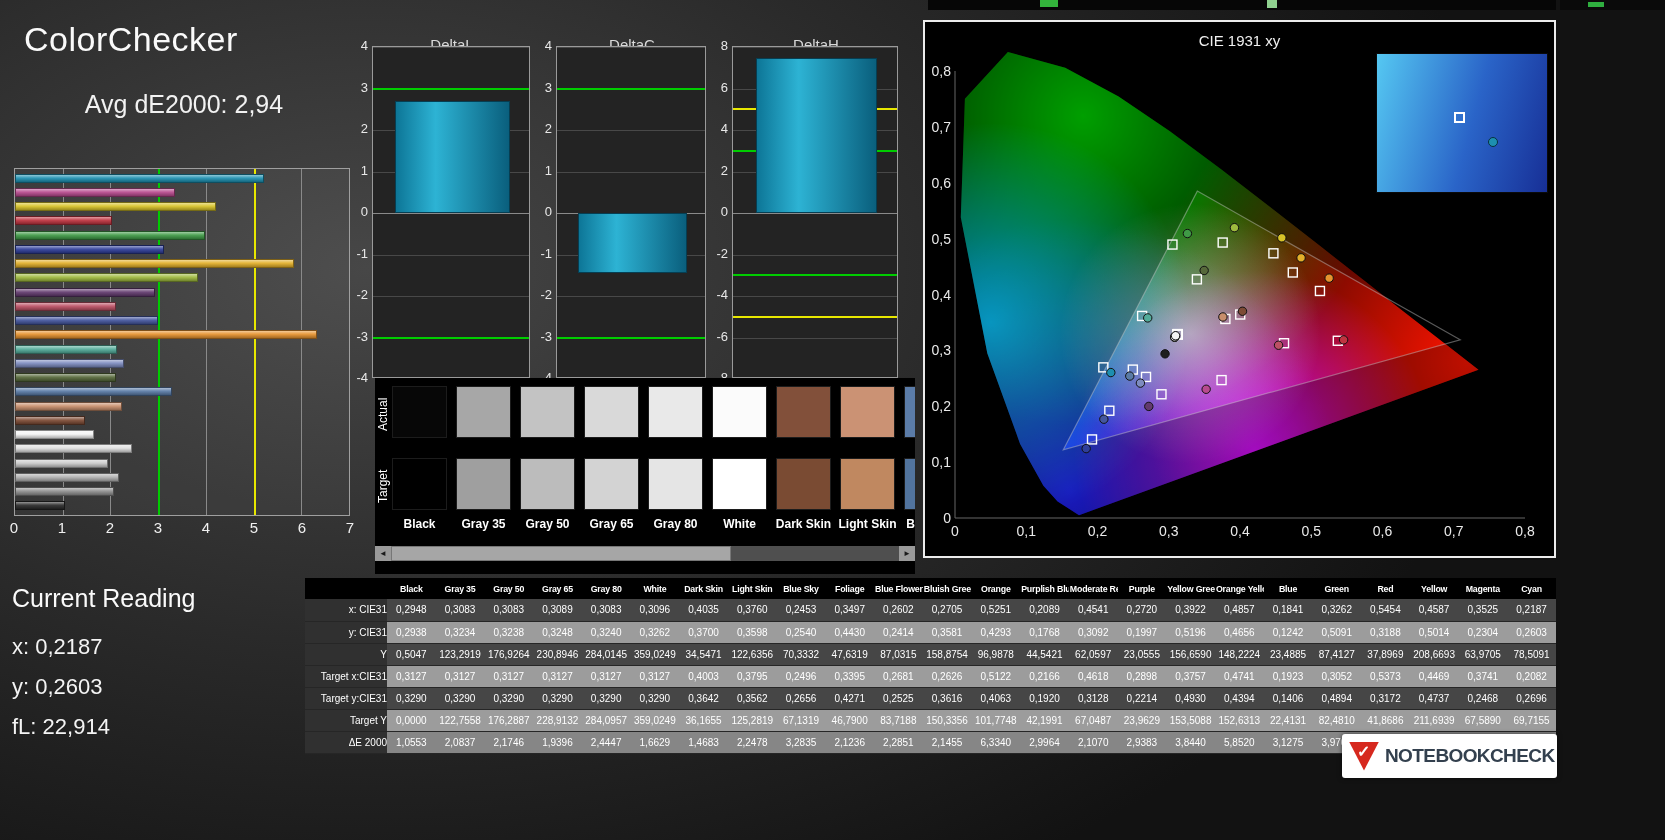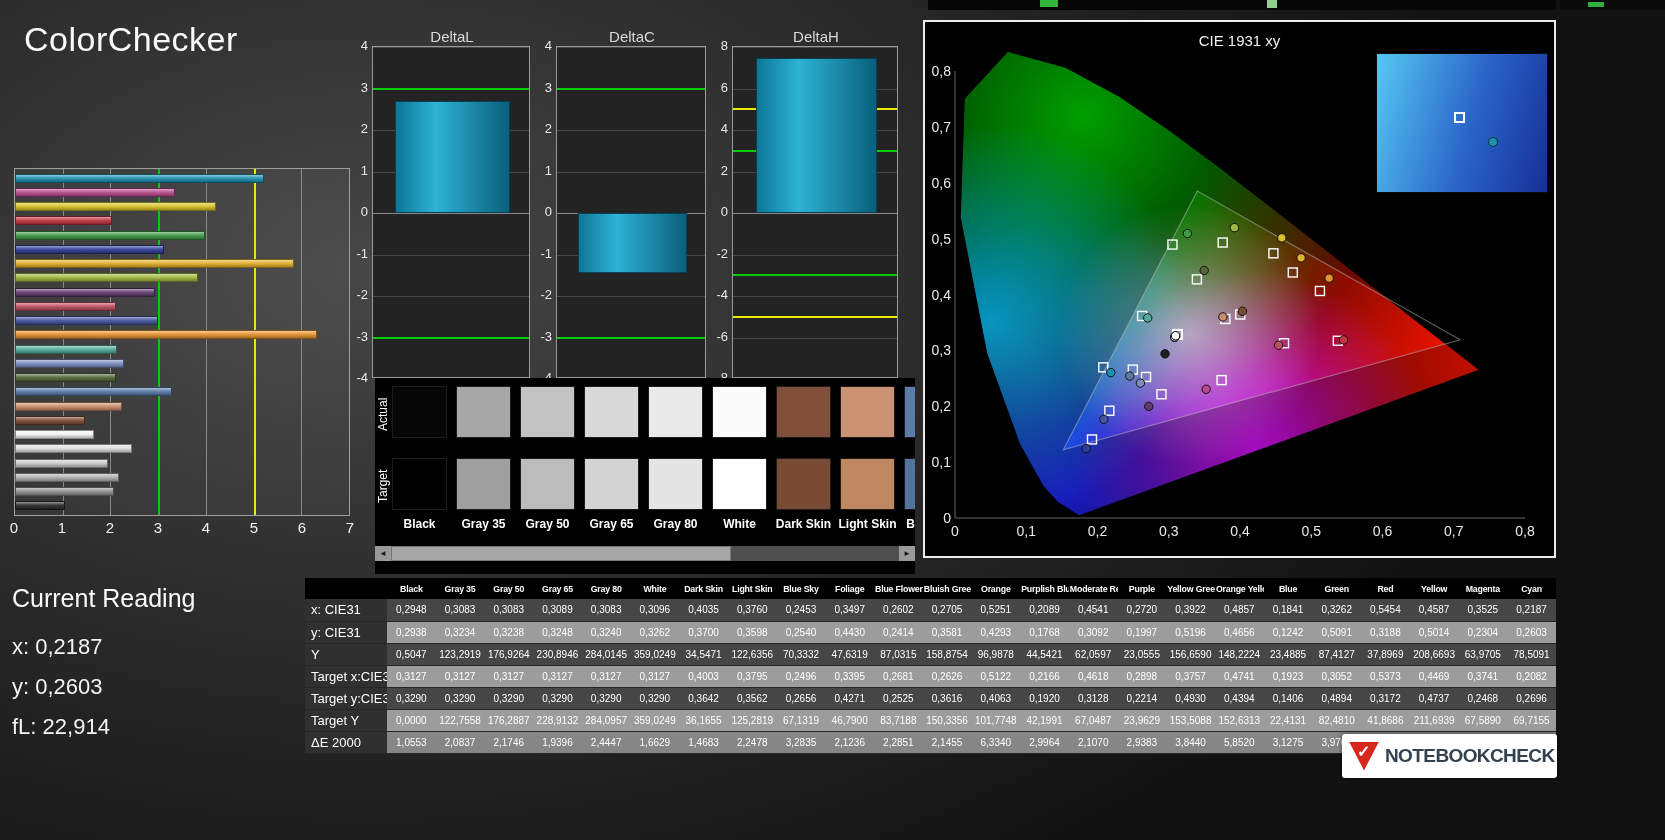--- a/index.html
+++ b/index.html
@@ -28,21 +28,21 @@
     background:linear-gradient(180deg, rgba(255,255,255,0.5), rgba(255,255,255,0.08) 45%, rgba(0,0,0,0.28)); }
   .dexlabels { position:relative; height:20px; margin-top:3px; font-size:15px; color:#f0f0f0; }
   .dexlabels span { position:absolute; transform:translateX(-50%); }
 
   #current-reading { left:12px; top:584px; }
   #current-reading .cr-title { font-size:25px; margin-bottom:14px; color:#fafafa; }
   #current-reading .cr-val { font-size:22px; line-height:40px; color:#f4f4f4; }
 
   
   .vchart { position:absolute; top:24px; height:378px; }
-  .vtitle { position:absolute; left:24px; right:0; top:4px; text-align:center; font-size:15px; color:#d9d9d9; }
+  .vtitle { position:absolute; left:24px; right:0; top:12px; text-align:center; font-size:15px; color:#d9d9d9; }
   .vpanel { position:absolute; left:24px; top:22px; height:332px; background:#232323; border:1px solid #9a9a9a; overflow:hidden; }
   .vlabel { position:absolute; width:20px; text-align:right; font-size:13px; color:#e8e8e8; height:14px; line-height:14px; }
   .hgrid { position:absolute; left:0; right:0; height:1px; background:#484848; }
   .hgrid.zero { background:#8a8a8a; }
   .refline { position:absolute; left:0; right:0; height:2px; }
   .dbar { position:absolute; left:14%; width:74%;
     background:linear-gradient(90deg,#0d7697,#2db3d4 35%,#0a5f7d);
     border:1px solid #063e52; }
 
   
@@ -66,21 +66,21 @@
   #rgb-triplet { position:absolute; right:14px; bottom:36px; padding:7px 16px; font-size:17px; color:#fdfdfd;
     background:rgba(135,135,135,0.28); border-radius:4px; }
 
   
   #data-table { left:305px; top:578px; width:1251px; }
   #data-table table { width:100%; border-collapse:collapse; table-layout:fixed; }
   #data-table th { background:#000; color:#fff; font-size:8.8px; font-weight:bold; height:21px;
     padding:0 1px; overflow:hidden; white-space:nowrap; letter-spacing:-0.2px; }
   #data-table td { color:#fff; font-size:10px; height:22px; text-align:center; overflow:hidden;
     white-space:nowrap; border-bottom:1px solid #262626; }
-  #data-table td.rowlabel { background:#303030; text-align:left; padding-left:6px; font-size:13px; }
+  #data-table td.rowlabel { background:#303030; text-align:right; padding-left:6px; font-size:10px; }
   tr.dark td:not(.rowlabel) { background:#464646; }
   tr.light td:not(.rowlabel) { background:#9c9c9c; }
   tr.summary td:not(.rowlabel) { background:#868686; }
 
   
   #logo { left:1342px; top:734px; width:215px; height:44px; background:#fff; border-radius:3px;
     display:flex; align-items:center; padding-left:7px; z-index:10; box-shadow:0 0 5px rgba(0,0,0,0.55); }
   #logo .vmark { position:relative; width:30px; height:29px; background:#d6281e;
     clip-path:polygon(0 0,100% 0,50% 100%); flex:0 0 auto; }
   #logo .vmark span { position:absolute; top:0; left:8px; color:#fff; font-size:16px; font-weight:bold; }
@@ -93,20 +93,21 @@
 <body>
 
 <div class="topfrag" style="left:928px;width:628px;height:10px;background:#060606;"></div>
 <div class="topfrag" style="left:1040px;width:18px;height:7px;background:#33b43c;"></div>
 <div class="topfrag" style="left:1267px;width:10px;height:8px;background:#8fd08f;"></div>
 <div class="topfrag" style="left:1560px;width:105px;height:10px;background:#0a0a0a;"></div>
 <div class="topfrag" style="left:1588px;top:2px;width:16px;height:5px;background:#2fae3f;"></div>
 
 <div class="abs" id="page-title">ColorChecker</div>
 <div class="abs" id="avgmax">
+  <div>Avg dE2000: 2,94</div>
 </div>
 
 <div class="abs" id="deltae">
   <div class="deplot">
       <div class="vgrid" style="left: 14.2857%;"></div>
       <div class="vgrid" style="left: 28.5714%;"></div>
       <div class="vgrid green" style="left: 42.8571%;"></div>
       <div class="vgrid" style="left: 57.1429%;"></div>
       <div class="vgrid yellow" style="left: 71.4286%;"></div>
       <div class="vgrid" style="left: 85.7143%;"></div>

